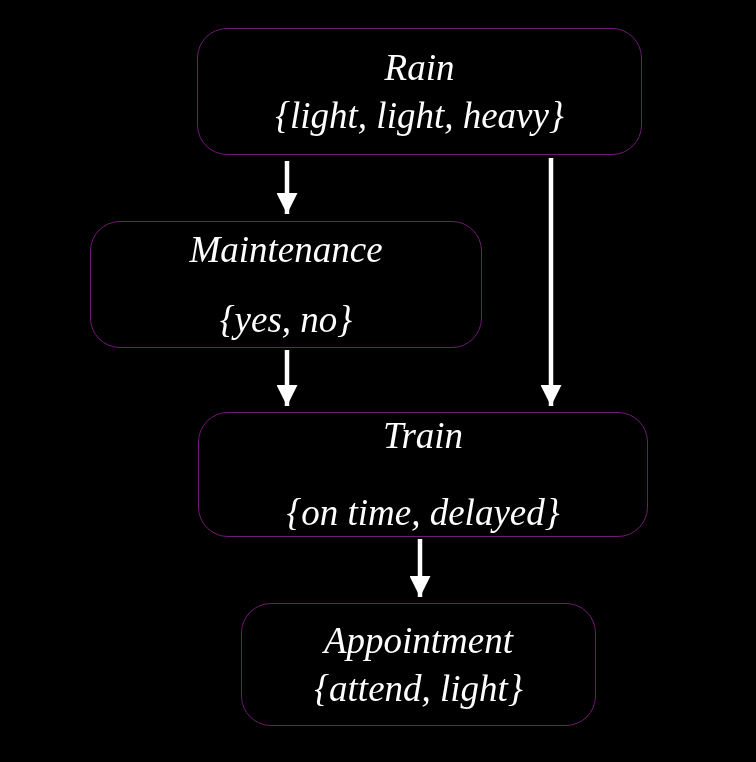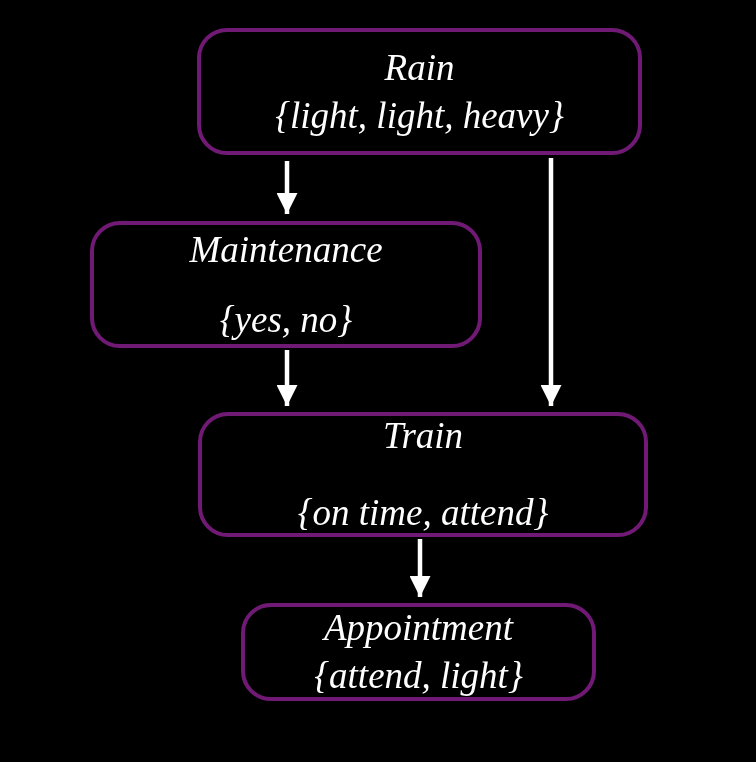--- a/index.html
+++ b/index.html
@@ -19,40 +19,40 @@
     position: absolute;
     left: 0;
     top: 0;
     width: 756px;
     height: 762px;
     pointer-events: none;
   }
   .node {
     position: absolute;
     box-sizing: border-box;
-    border: 4px solid #701a75;
+    border: 1px solid #701a75;
     border-radius: 30px;
     background: #000000;
     color: #ffffff;
     display: flex;
     flex-direction: column;
     align-items: center;
     justify-content: center;
     text-align: center;
     font-style: italic;
     font-size: 37px;
     line-height: 48px;
   }
   .node-title, .node-states {
     white-space: nowrap;
   }
   #node-rain        { left: 197px; top:  28px; width: 445px; height: 127px; }
   #node-maintenance { left:  90px; top: 221px; width: 392px; height: 127px; gap: 22px; }
   #node-train       { left: 198px; top: 412px; width: 450px; height: 125px; gap: 29px; }
-  #node-appointment { left: 241px; top: 603px; width: 355px; height: 98px; }
+  #node-appointment { left: 241px; top: 603px; width: 355px; height: 123px; }
 </style>
 </head>
 <body>
 
 <div class="canvas">
 
   <svg class="edges" viewBox="0 0 756 762" xmlns="http://www.w3.org/2000/svg">
     <defs>
       <marker id="arrowhead" viewBox="0 0 10 10" refX="10" refY="5" markerWidth="21" markerHeight="21" markerUnits="userSpaceOnUse" orient="auto">
         <path d="M 0 0 L 10 5 L 0 10 z" fill="#ffffff"></path>
@@ -69,21 +69,21 @@
     <div class="node-states">{light, light, heavy}</div>
   </div>
 
   <div class="node" id="node-maintenance">
     <div class="node-title">Maintenance</div>
     <div class="node-states">{yes, no}</div>
   </div>
 
   <div class="node" id="node-train">
     <div class="node-title">Train</div>
-    <div class="node-states">{on time, attend}</div>
+    <div class="node-states">{on time, delayed}</div>
   </div>
 
   <div class="node" id="node-appointment">
     <div class="node-title">Appointment</div>
     <div class="node-states">{attend, light}</div>
   </div>
 
 </div>
 
 </body></html>

